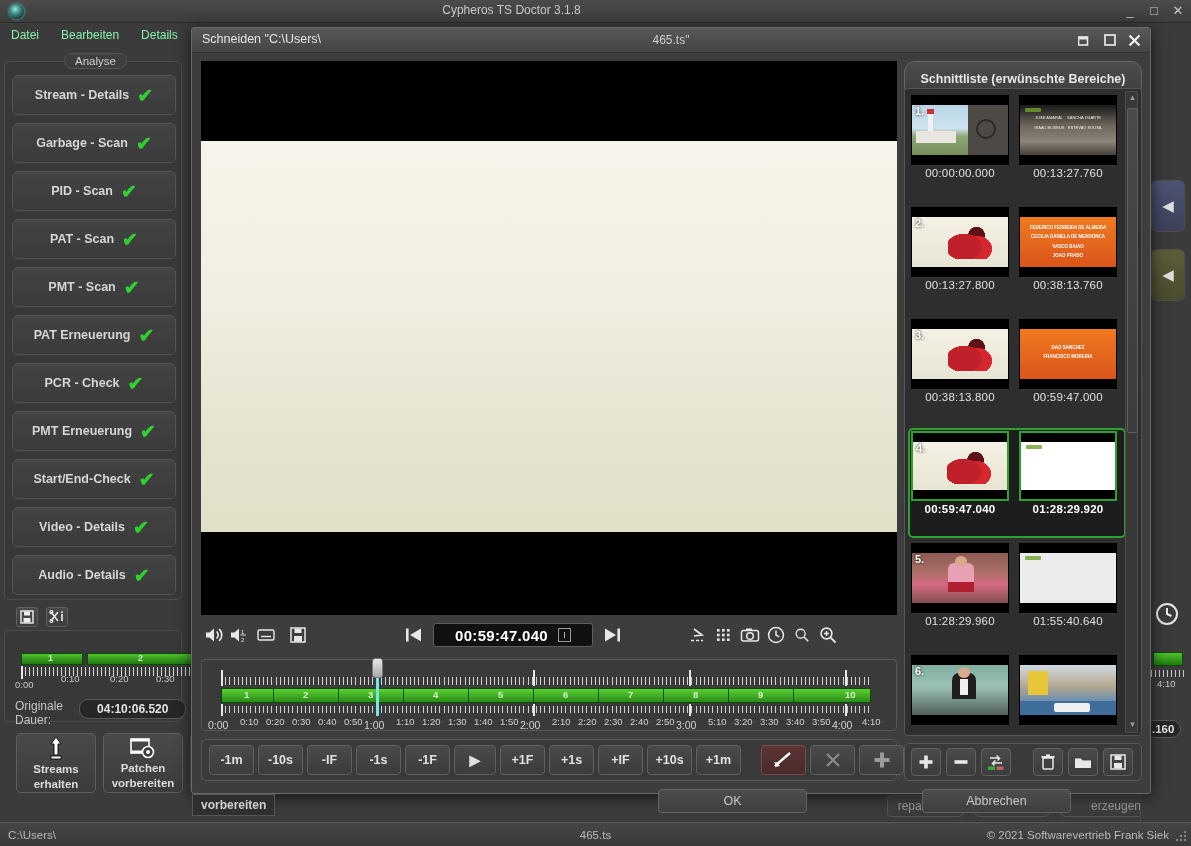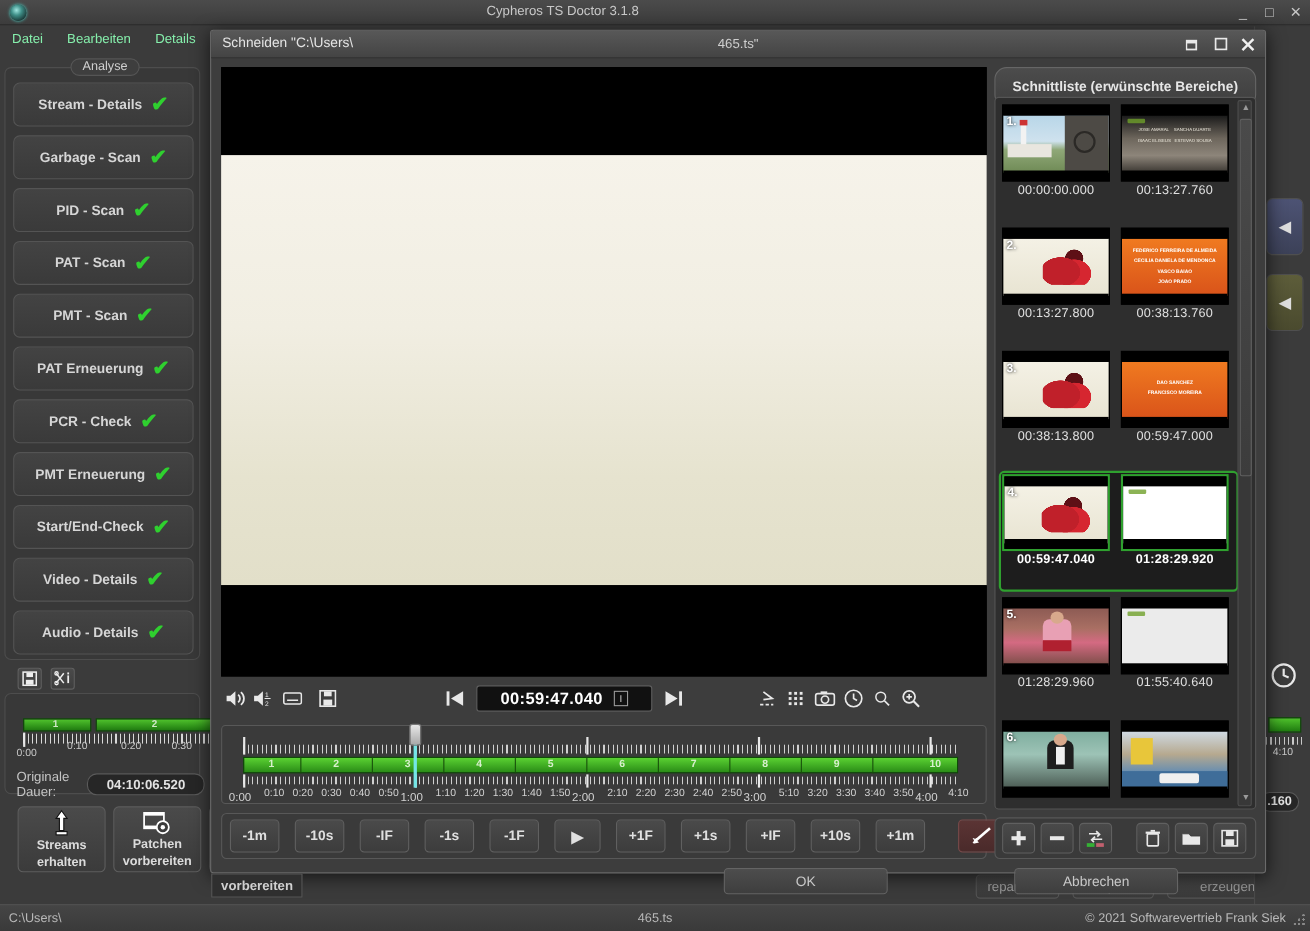--- a/index.html
+++ b/index.html
@@ -68,21 +68,21 @@
     position:absolute; left:4px; top:630px; width:178px; height:92px;
     background:#383838; border:1px solid #4d4d4d; border-radius:6px;
   }
   .mini-timeline { position:absolute; left:8px; top:22px; width:185px; height:42px; }
   .mt-bar { position:absolute; left:8px; top:0; height:12px; background:linear-gradient(#4fc22c,#1f7a10); border:1px solid #0d4a06;}
   .mt-label { position:absolute; top:-1px; font-size:9px; color:#cfe8c6; font-weight:bold; }
   .mt-ruler { position:absolute; left:8px; top:14px; height:9px; width:178px;
     background: repeating-linear-gradient(to right, #d8d8d8 0 1px, transparent 1px 4px); }
   .mt-tick { position:absolute; top:13px; width:2px; height:13px; background:#e8e8e8; }
   .mt-time { position:absolute; top:26px; font-size:9.5px; color:#c9c9c9; }
-  .dur-row { position:absolute; left:10px; top:68px; display:flex; align-items:center; gap:16px; }
+  .dur-row { position:absolute; left:10px; top:68px; display:flex; align-items:flex-start; gap:16px; }
   .dur-label { font-size:12px; color:#c4c4c4; }
   .dur-val {
     padding:2px 17px; background:#262626; border:1px solid #5a5a5a; border-radius:9px;
     font-size:12px; color:#e2e2e2; font-weight:bold;
   }
 
   .bigbtn-group { position:absolute; left:4px; top:730px; width:400px; height:66px; }
   .big-btn {
     position:absolute; top:3px; width:80px; height:60px;
     background:linear-gradient(#4a4a4a,#3b3b3b); border:1px solid #5e5e5e; border-radius:5px;
@@ -203,21 +203,21 @@
   .playhead { position:absolute; top:12px; width:3px; height:44px; background:#74e6e6; }
   .playhead-knob {
     position:absolute; top:-14px; left:-4px; width:11px; height:20px;
     background:linear-gradient(#e8e8e8,#a8a8a8); border:1px solid #777; border-radius:3px;
   }
 
   
   .transport {
     position:absolute; left:9px; top:711px; width:696px; height:42px;
     background:#3a3a3a; border:1px solid #585858; border-radius:5px;
-    display:flex; align-items:center; padding:0 7px; gap:14px;
+    display:flex; align-items:center; padding:0 7px; gap:4px;
   }
   .tbtn {
     height:30px; min-width:45px; padding:0 8px;
     background:linear-gradient(#4a4a4a,#3c3c3c); border:1px solid #606060; border-radius:4px;
     font-size:12.5px; font-weight:bold; color:#e0e0e0; cursor:pointer;
     display:flex; align-items:center; justify-content:center;
   }
   .tbtn.play { min-width:42px; font-size:14px; }
   .tbtn.cut-red { background:linear-gradient(#5b3434,#4a2a2a); border-color:#7a4a4a; margin-left:16px; width:45px; }
   .tbtn.dim { color:#8c8c8c; width:45px; }

